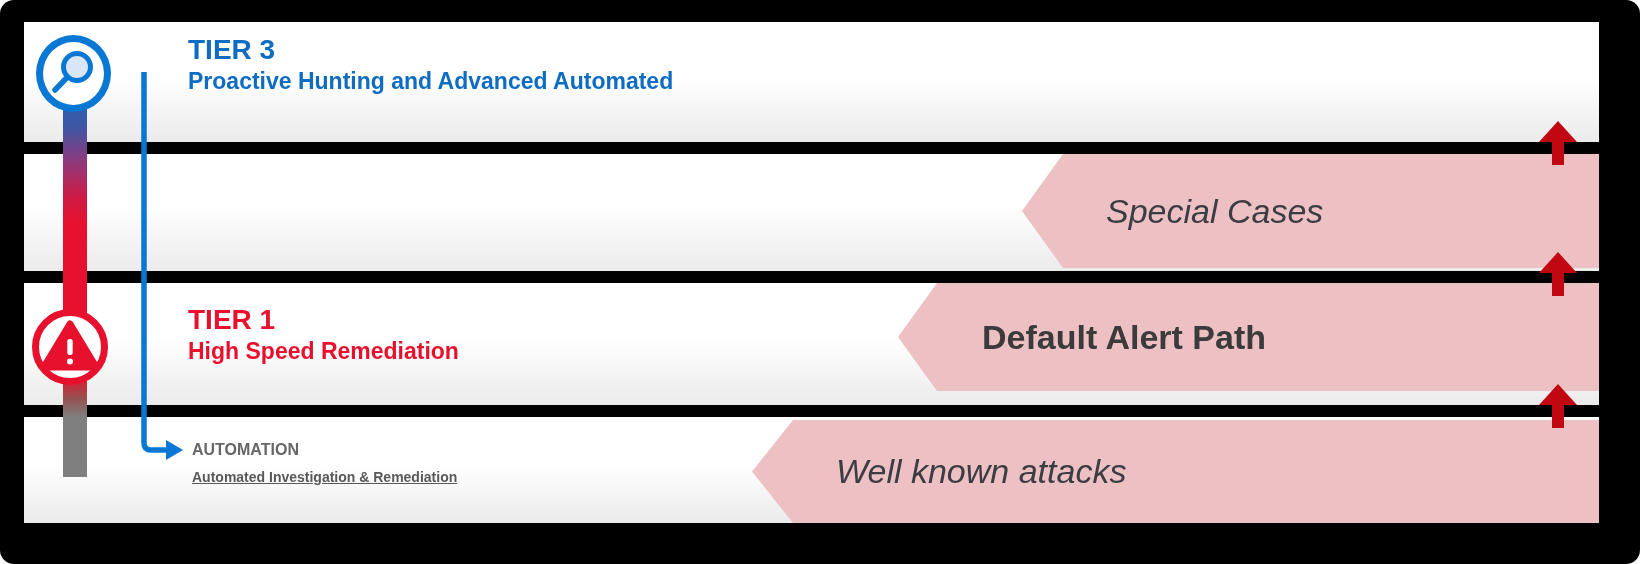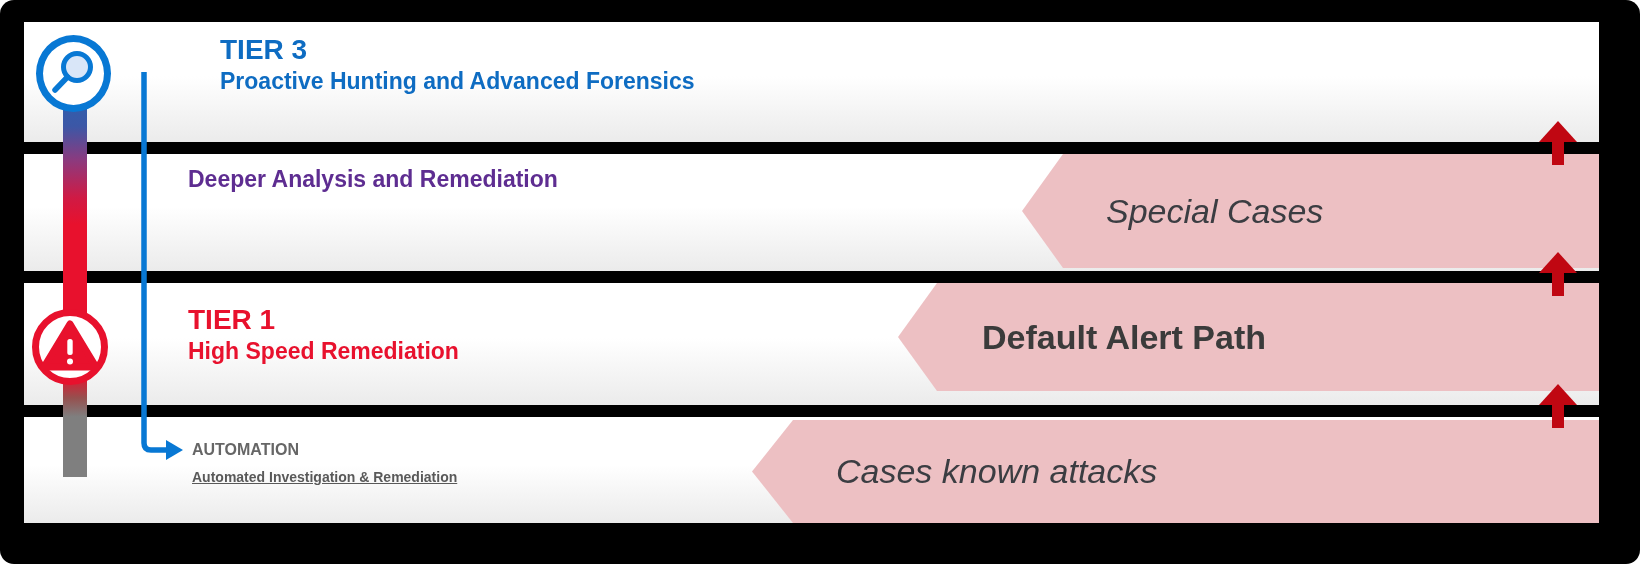--- a/index.html
+++ b/index.html
@@ -43,21 +43,21 @@
   
   .circle{position:absolute;box-sizing:border-box;border-radius:50%;background:#fff;z-index:6;display:flex;align-items:center;justify-content:center;}
   .circle.search{left:36px;top:35px;width:75px;height:77px;border:7px solid #0878d4;}
   .circle.alert{left:32px;top:309px;width:76px;height:76px;border:7px solid #e8112d;}
   
   .connector{position:absolute;left:0;top:0;z-index:6;pointer-events:none;}
   
   .tier{position:absolute;left:188px;z-index:7;white-space:nowrap;}
   .tier .tt{font-weight:700;font-size:28px;line-height:32px;}
   .tier .ts{font-weight:700;font-size:23px;line-height:30px;}
-  .t3{top:34px;margin-left:32px;} .t3 .tt,.t3 .ts{color:#0e6cc2;}
+  .t3{top:34px;} .t3 .tt,.t3 .ts{color:#0e6cc2;}
   .t2{top:164px;} .t2 .tt,.t2 .ts{color:#5e2d91;}
   .t1{top:304px;} .t1 .tt,.t1 .ts{color:#e8112d;}
   .au{top:436px;left:192px;}
   .au .tt{font-size:16px;line-height:28px;color:#666666;}
   .au .ts{font-size:14px;line-height:26px;color:#595959;text-decoration:underline;}
 </style>
 </head>
 <body>
 
 <div id="stage">
@@ -70,21 +70,21 @@
   <div class="band band-t1"></div>
   <div class="band band-au"></div>
 
   <div class="chev chev-t2">
     <span class="chev-label it">Special Cases</span>
   </div>
   <div class="chev chev-t1">
     <span class="chev-label bd">Default Alert Path</span>
   </div>
   <div class="chev chev-au">
-    <span class="chev-label it">Cases known attacks</span>
+    <span class="chev-label it">Well known attacks</span>
   </div>
 
   <div class="bar bar1"></div>
   <div class="bar bar2"></div>
   <div class="bar bar3"></div>
 
   <div class="grad-bar"></div>
 
   <div class="uparrow up1">
     <div class="head"></div>
@@ -114,24 +114,23 @@
   <div class="circle alert">
     <svg width="62" height="62" viewBox="0 0 62 62">
       <polygon points="31,8 57,51 5,51" fill="#e8112d" stroke="#e8112d" stroke-width="7" stroke-linejoin="round"></polygon>
       <rect x="28.3" y="23" width="5.4" height="16" rx="2.5" fill="#ffffff"></rect>
       <circle cx="31" cy="45.5" r="3" fill="#ffffff"></circle>
     </svg>
   </div>
 
   <div class="tier t3">
     <div class="tt">TIER 3</div>
-    <div class="ts">Proactive Hunting and Advanced Forensics</div>
+    <div class="ts">Proactive Hunting and Advanced Automated</div>
   </div>
   <div class="tier t2">
-    <div class="ts">Deeper Analysis and Remediation</div>
   </div>
   <div class="tier t1">
     <div class="tt">TIER 1</div>
     <div class="ts">High Speed Remediation</div>
   </div>
   <div class="tier au">
     <div class="tt">AUTOMATION</div>
     <div class="ts">Automated Investigation &amp; Remediation</div>
   </div>
 

